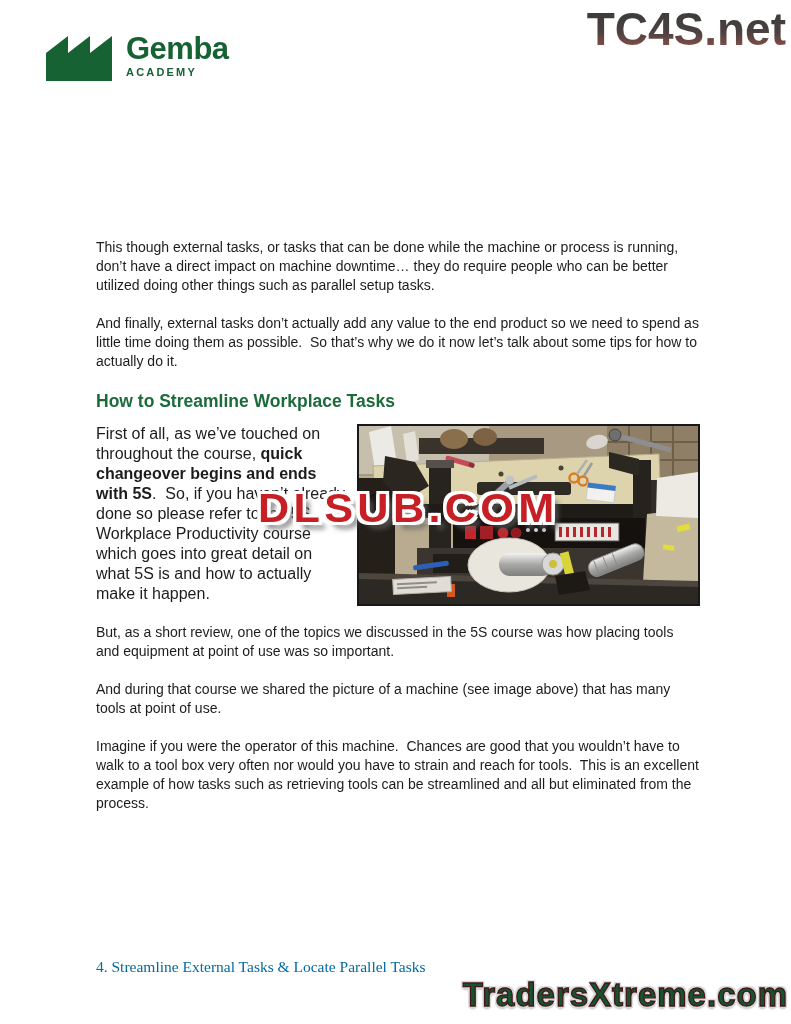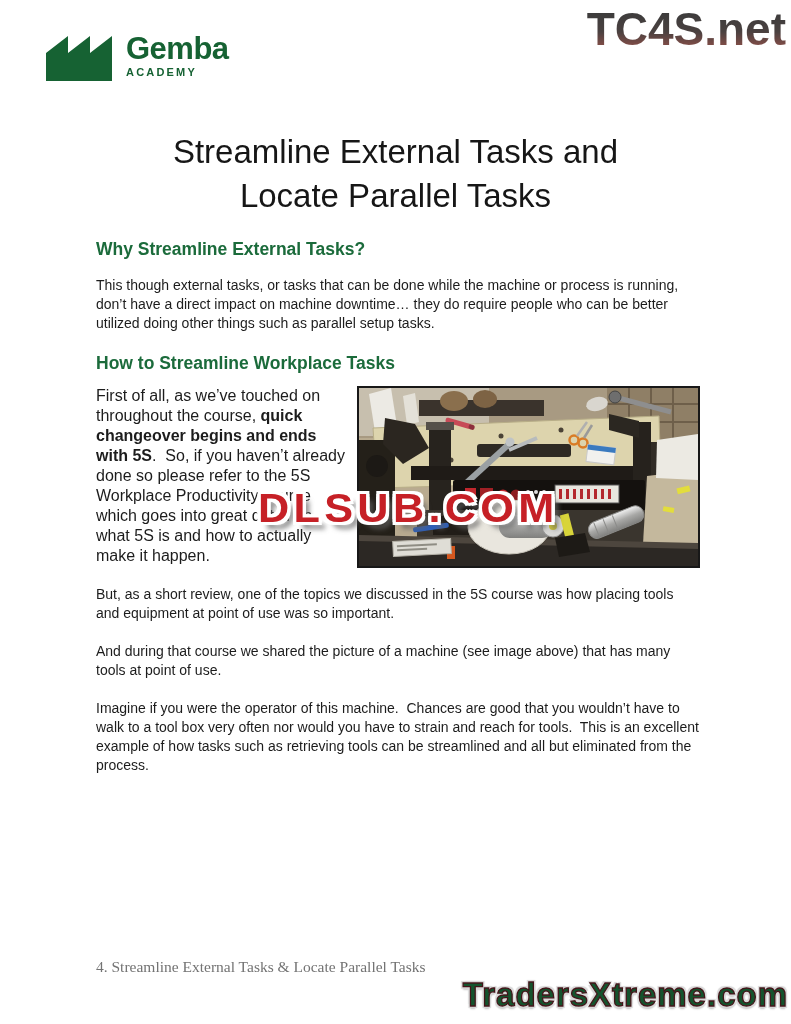--- a/index.html
+++ b/index.html
@@ -62,21 +62,21 @@
     font-size:33px; font-weight:bold; letter-spacing:1px; color:#14532d;
     -webkit-text-stroke:1.3px #441419; white-space:nowrap;
     text-shadow:
       -2px -2px 1px #d8d8d8, 2px -2px 1px #d8d8d8, -2px 2px 1px #d8d8d8, 2px 2px 1px #d8d8d8,
       0 3px 2px #c2c2c2;
   }
 
   
   .footer {
     position:absolute; left:96px; top:958px;
-    font-family:"Liberation Serif", serif; font-size:15.5px; color:#737373;
+    font-family:"Liberation Serif", serif; font-size:15.5px; color:#0369a1;
   }
 </style>
 </head>
 <body>
 
 <div class="page">
 
   <div class="logo">
     <span class="logo-icon">
       <svg width="70" height="49" viewBox="0 0 70 49">
@@ -84,29 +84,25 @@
       </svg>
     </span>
     <span class="logo-text">
       <span class="logo-name">Gemba</span>
       <span class="logo-sub">ACADEMY</span>
     </span>
   </div>
 
   <div class="tc4s">TC4S.net</div>
 
-  <div class="doc-title">
-    <div>Streamline External Tasks and</div>
-    <div>Locate Parallel Tasks</div>
-  </div>
 
   <div class="content">
 
-    <h2>Why Streamline External Tasks?</h2>
     <p>This though external tasks, or tasks that can be done while the machine or process is running, don’t have a direct impact on machine downtime… they do require people who can be better utilized doing other things such as parallel setup tasks.</p>
+    <p>And finally, external tasks don’t actually add any value to the end product so we need to spend as little time doing them as possible.  So that’s why we do it now let’s talk about some tips for how to actually do it.</p>
 
     <h2 class="howto-h">How to Streamline Workplace Tasks</h2>
 
     <div class="machine-figure">
       <svg width="339" height="178" viewBox="0 0 339 178">
 
         <rect x="0" y="0" width="339" height="50" fill="#a89a82"></rect>
         <rect x="0" y="0" width="130" height="48" fill="#c7bfae"></rect>
         <rect x="248" y="0" width="91" height="55" fill="#8f7f66"></rect>
         <line x1="270" y1="0" x2="270" y2="52" stroke="#6e5f4a" stroke-width="2"></line>

